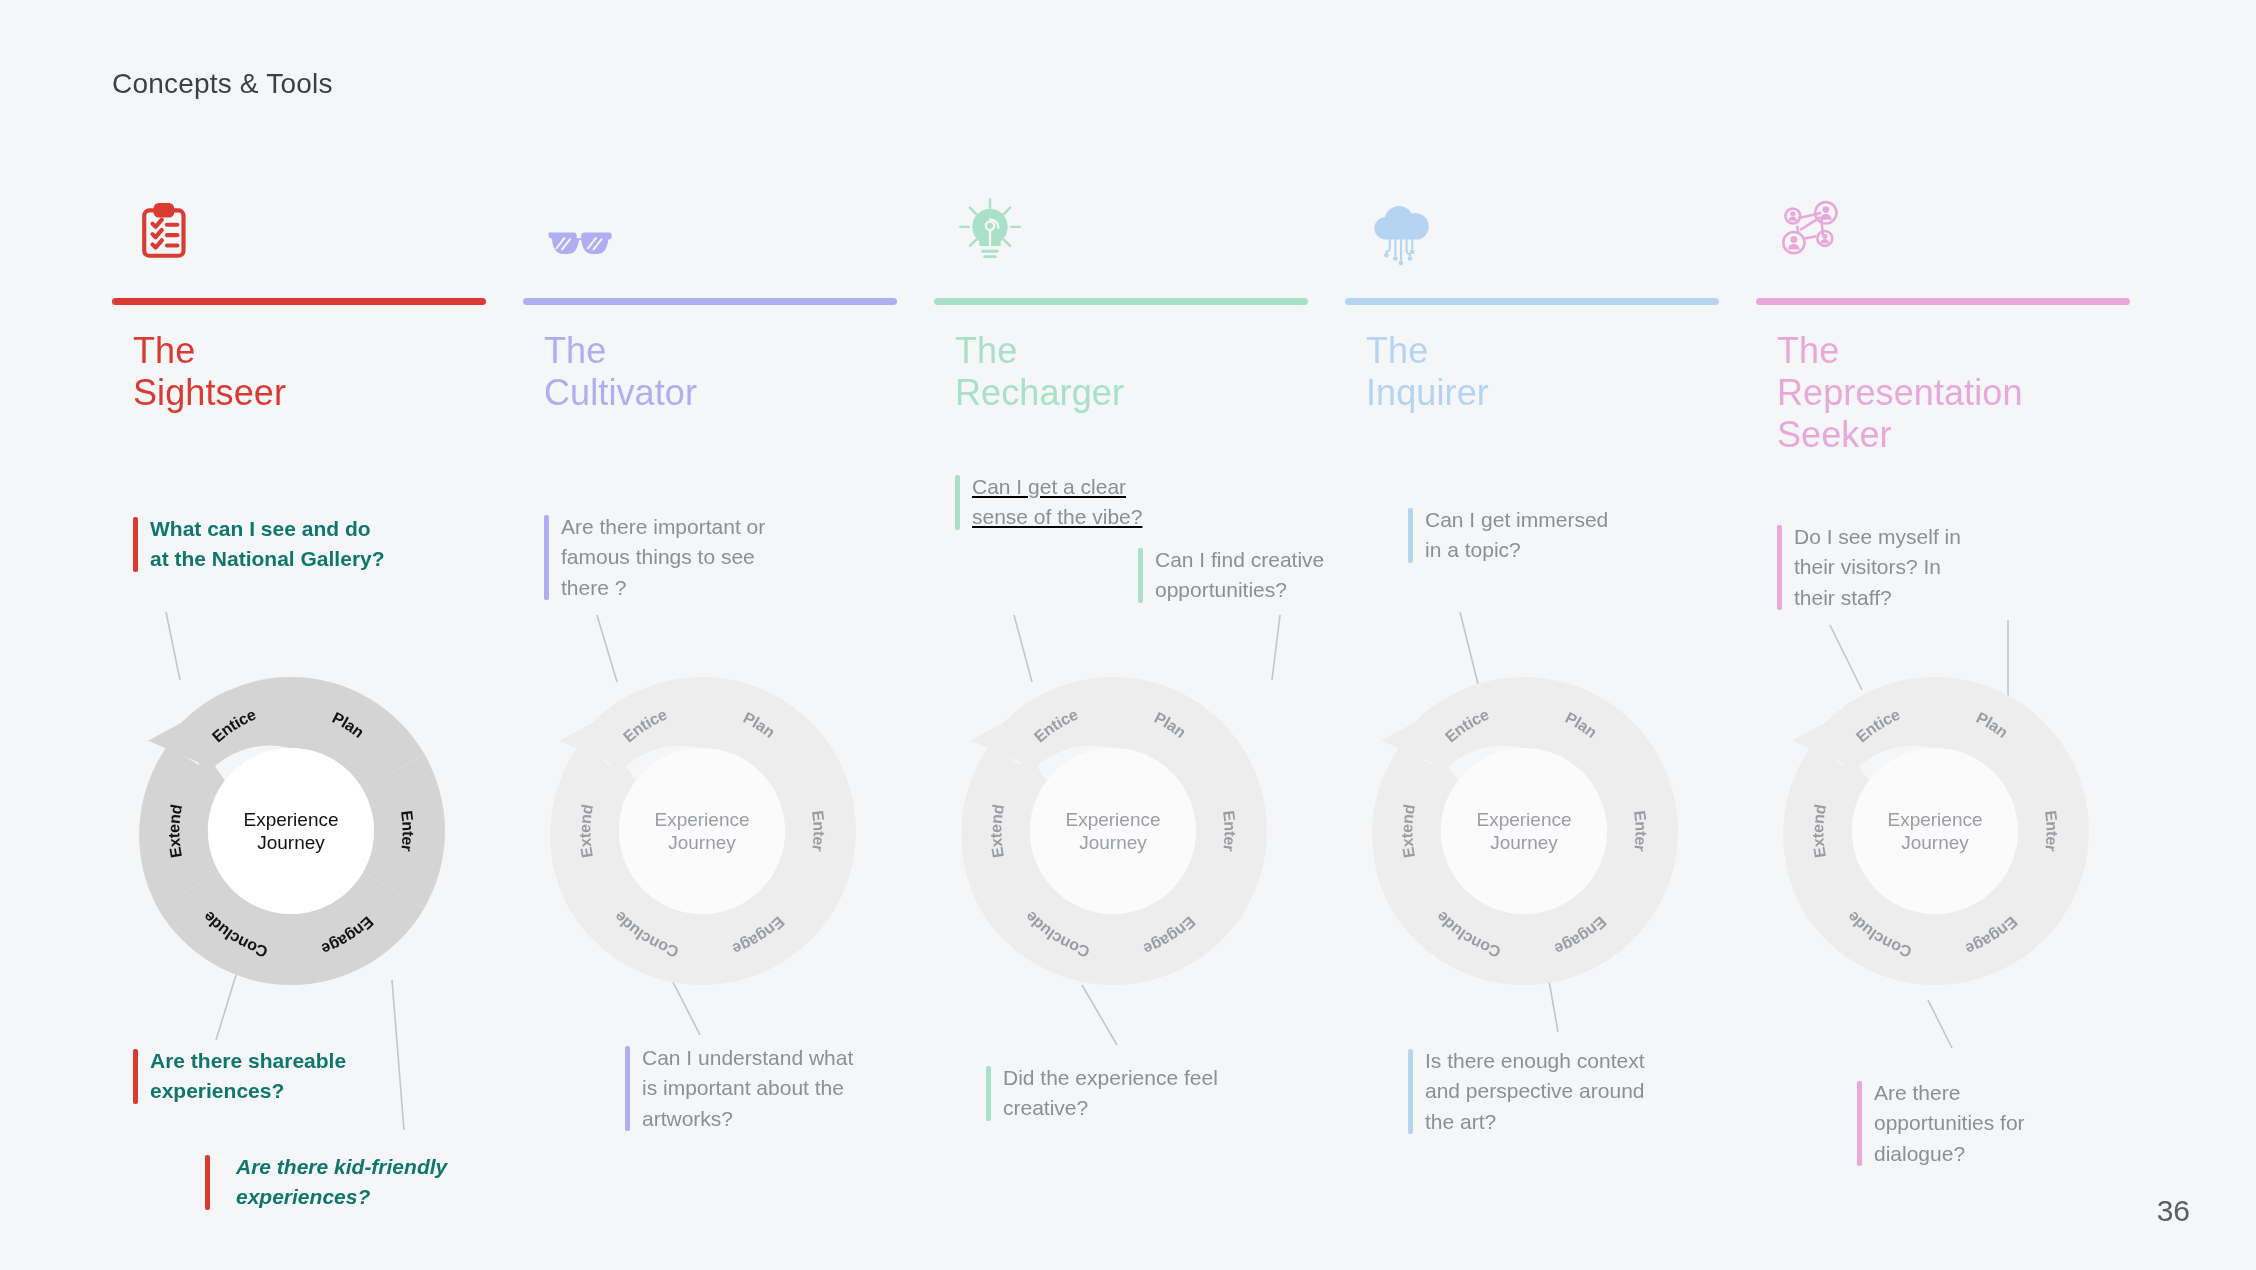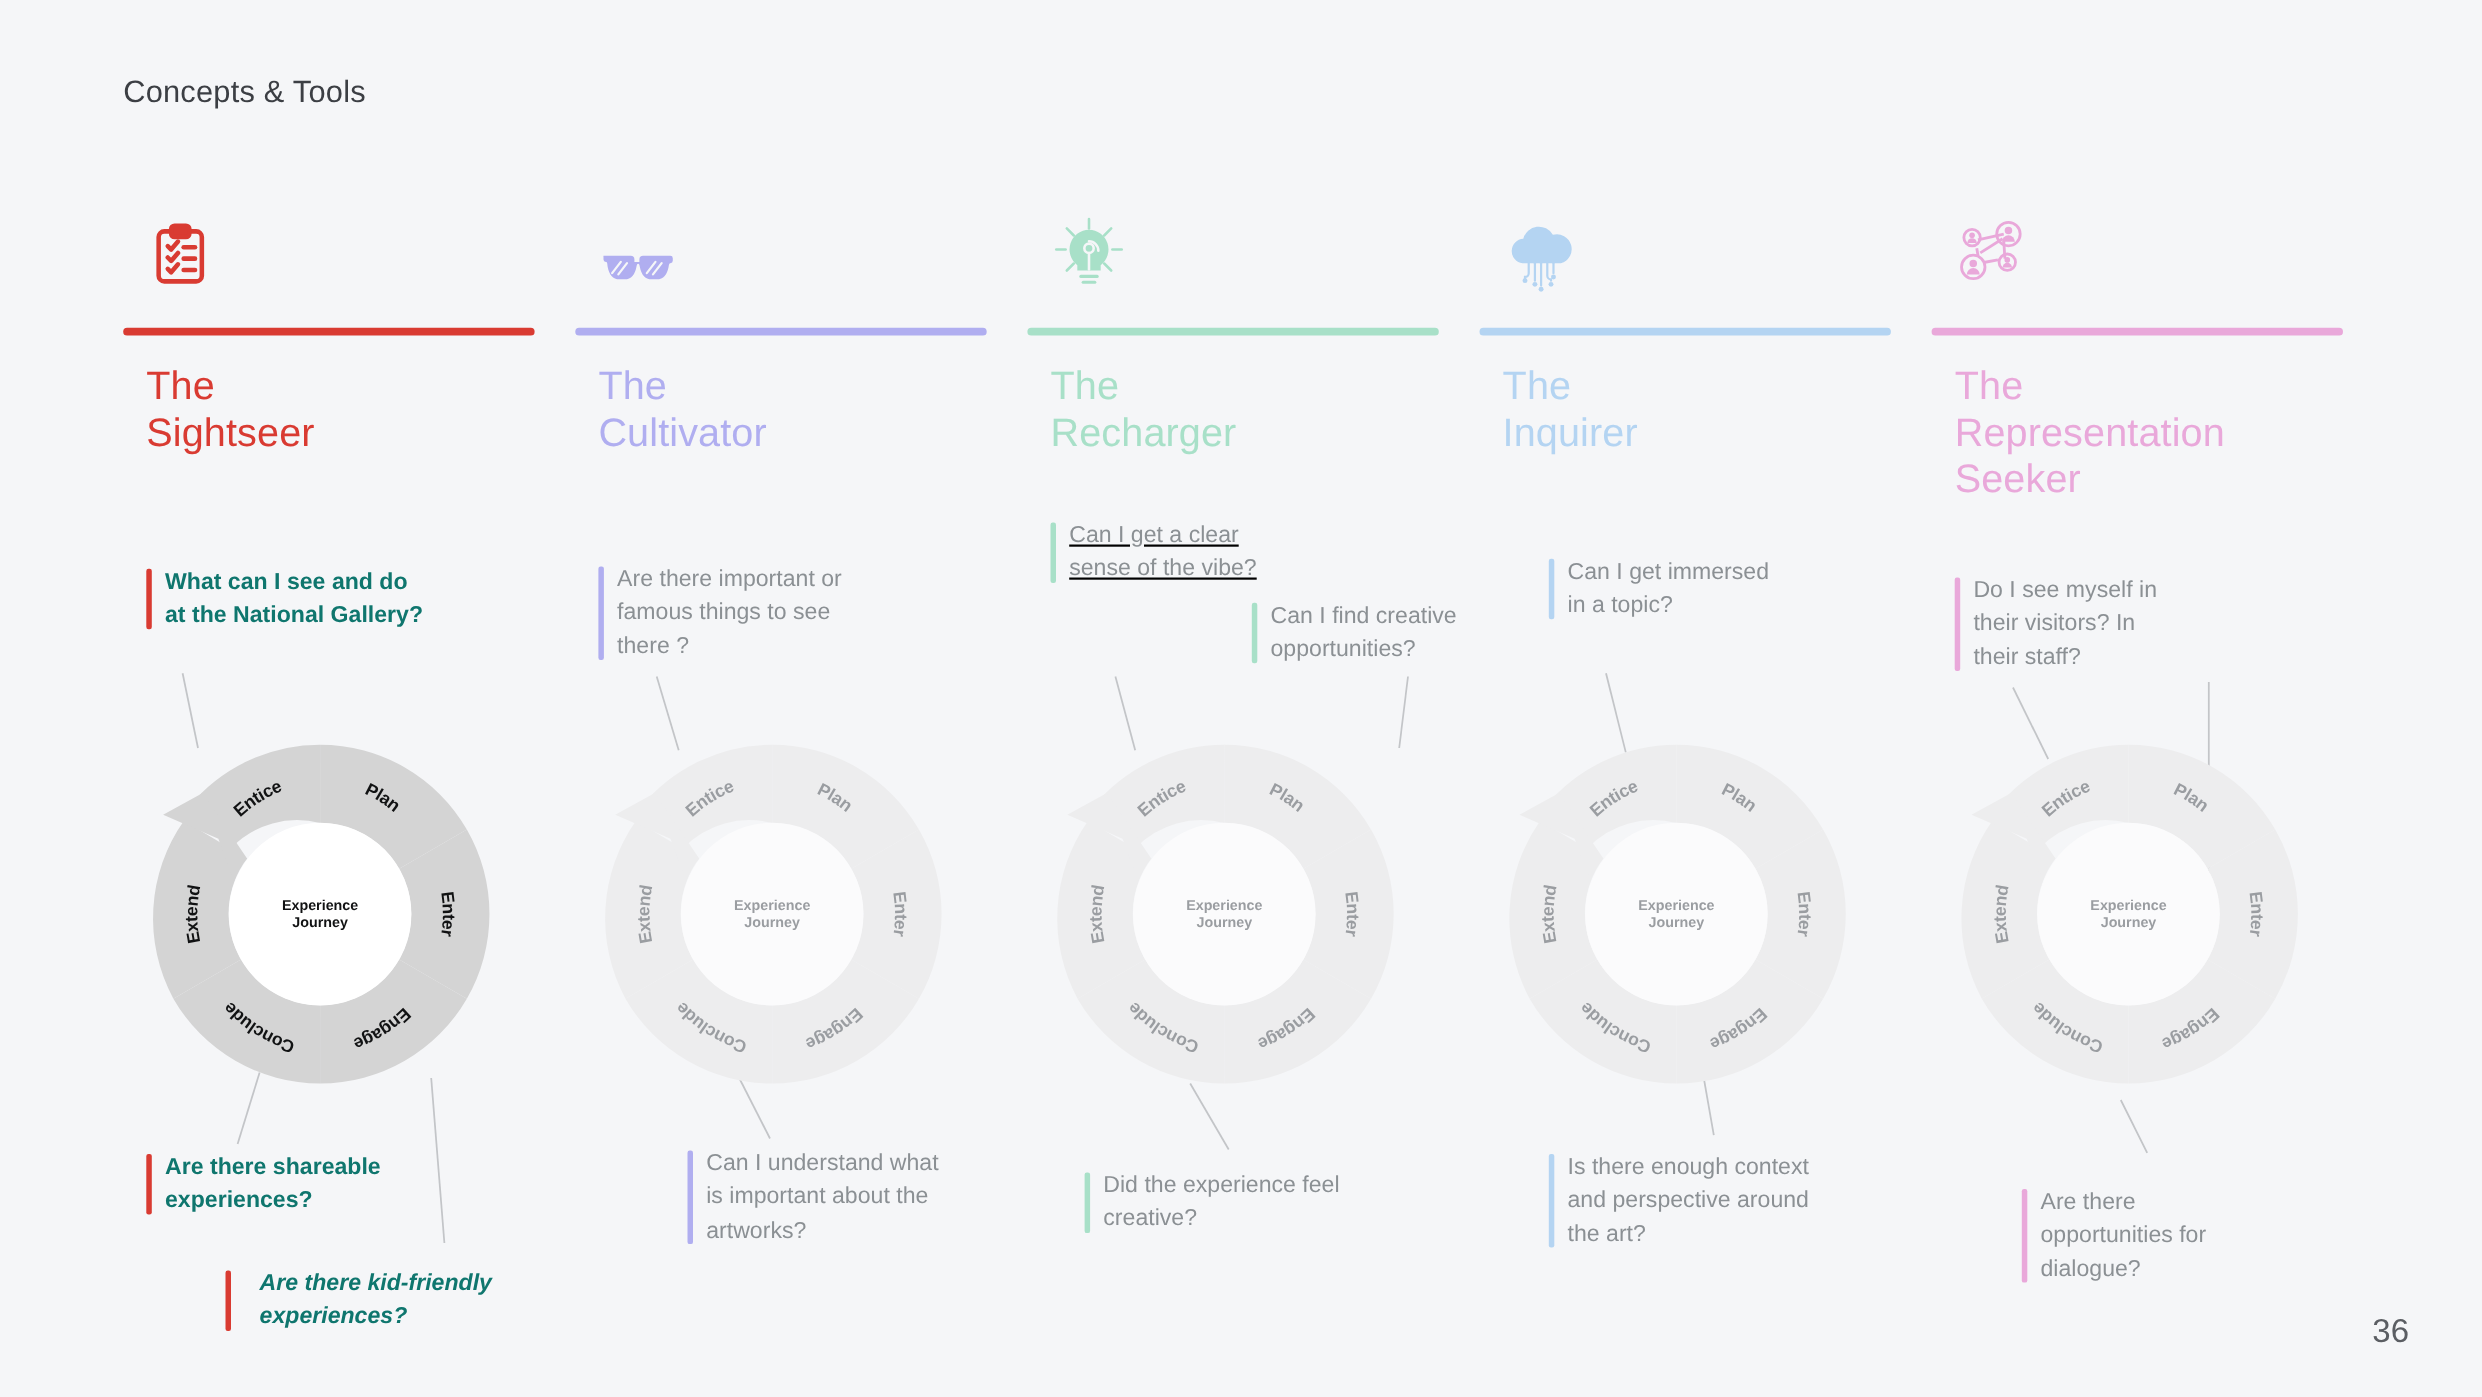--- a/index.html
+++ b/index.html
@@ -130,22 +130,22 @@
     height: 362px;
   }
   .donut svg { display: block; width: 362px; height: 362px; }
 
   .donut-center-label {
     position: absolute;
     left: 0; right: 0;
     top: 50%;
     transform: translateY(-50%);
     text-align: center;
-    font-size: 13px;
-    font-weight: 700;
+    font-size: 19px;
+    font-weight: 400;
     line-height: 1.22;
     white-space: pre-line;
     pointer-events: none;
   }
 
   
   .connectors {
     position: absolute;
     inset: 0;
     pointer-events: none;
@@ -539,21 +539,21 @@
             <text dy="5"><textPath href="#arcEnter4" startOffset="50%" text-anchor="middle">Enter</textPath></text>
             <text dy="5"><textPath href="#arcEngage4" startOffset="50%" text-anchor="middle">Engage</textPath></text>
             <text dy="5"><textPath href="#arcConclude4" startOffset="50%" text-anchor="middle">Conclude</textPath></text>
             <text dy="5"><textPath href="#arcExtend4" startOffset="50%" text-anchor="middle">Extend</textPath></text>
           </g>
         </svg>
         <div class="donut-center-label" style="color:#9a9da1">Experience
 Journey</div>
       </div>
 
-      <div class="callout muted" style="left:82px; top:1078px; width:230px;">
+      <div class="callout muted" style="left:101px; top:1078px; width:230px;">
         <span class="bar" style="background:#e9a8da"></span>
         <span class="txt">Are there
 opportunities for
 dialogue?</span>
       </div>
     </div>
 
   </div>
 
   <div class="page-number">36</div>

